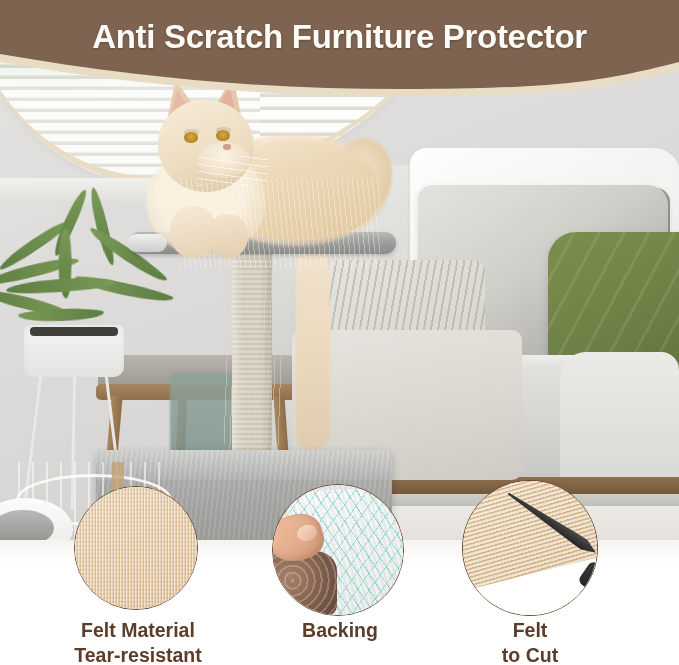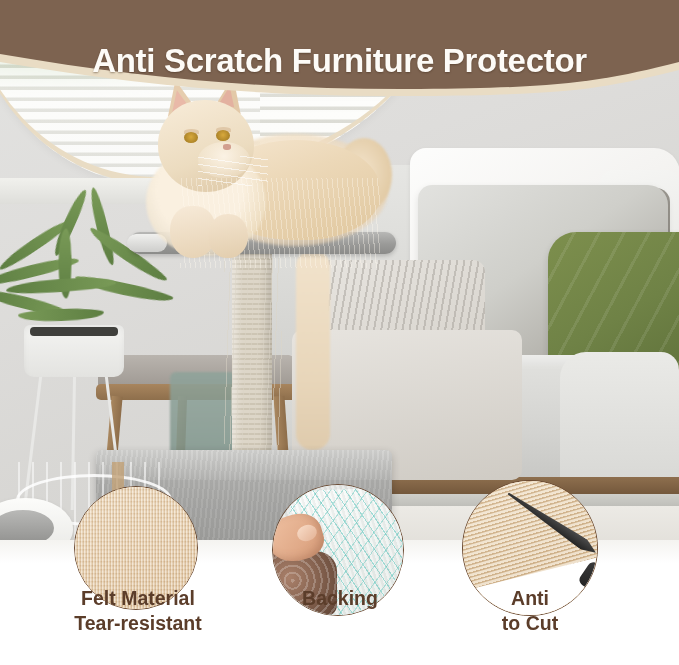--- a/index.html
+++ b/index.html
@@ -191,21 +191,21 @@
 
   
   .floor-w{position:absolute;left:0;top:540px;width:679px;height:23px;background:linear-gradient(180deg,#f4f3f0,#ffffff);}
 
   
   .band{position:absolute;left:0;top:0;width:679px;height:96px;overflow:hidden;}
   .band svg{display:block;}
   .title{position:absolute;left:0;top:18px;width:679px;text-align:center;
     font-family:"Liberation Sans",sans-serif;font-weight:bold;font-size:33px;
     color:#fdfbf7;letter-spacing:-.3px;
-    text-shadow:0 1px 2px rgba(60,40,25,.45);margin-top:24px;}
+    text-shadow:0 1px 2px rgba(60,40,25,.45);}
 
   
   .circ{position:absolute;border-radius:50%;overflow:hidden;
     border:1.5px solid #6b4a32;box-sizing:border-box;}
   .c1{left:74px;top:486px;width:124px;height:124px;}
   .c2{left:272px;top:484px;width:132px;height:132px;}
   .c3{left:462px;top:480px;width:136px;height:136px;}
 
   
   .felt{position:absolute;inset:0;background:#e8cda6;}
@@ -246,21 +246,21 @@
       repeating-linear-gradient(-16deg,rgba(255,255,255,.45) 0px,rgba(255,255,255,.45) 2px,rgba(160,120,78,.30) 3px,rgba(160,120,78,.30) 4px),
       linear-gradient(150deg,#ecd6b4,#ddc29a);}
   .cut-white{position:absolute;left:-4px;top:92px;width:160px;height:60px;background:#ffffff;transform:rotate(-14deg);}
   .scissor-blade{position:absolute;left:36px;top:36px;width:106px;height:12px;
     background:linear-gradient(180deg,#4c4c4c,#232323);transform:rotate(34deg);
     clip-path:polygon(0% 42%,86% 0%,100% 50%,86% 100%,0% 58%);}
   .scissor-handle{position:absolute;left:118px;top:88px;width:40px;height:26px;border-radius:6px;
     background:linear-gradient(160deg,#3a3a3a,#1d1d1d);transform:rotate(34deg);}
 
   
-  .caps{position:absolute;left:0;top:576px;width:550px;height:57px;}
+  .caps{position:absolute;left:0;top:608px;width:550px;height:57px;}
   .cap{position:absolute;text-align:center;font-family:"Liberation Sans",sans-serif;
     font-weight:bold;font-size:19.5px;line-height:25px;color:#5b3d2a;}
   .cap1{left:24px;top:10px;width:228px;}
   .cap2{left:240px;top:10px;width:200px;}
   .cap3{left:446px;top:10px;width:168px;}
 </style>
 </head>
 <body>
 
 <div id="stage">
@@ -403,18 +403,18 @@
 
   <div class="caps">
     <div class="cap cap1">
       <div>Felt Material</div>
       <div>Tear-resistant</div>
     </div>
     <div class="cap cap2">
       <div>Backing</div>
     </div>
     <div class="cap cap3">
-      <div>Anti</div>
+      <div>Felt</div>
       <div>to Cut</div>
     </div>
   </div>
 
 </div>
 
 </body></html>

